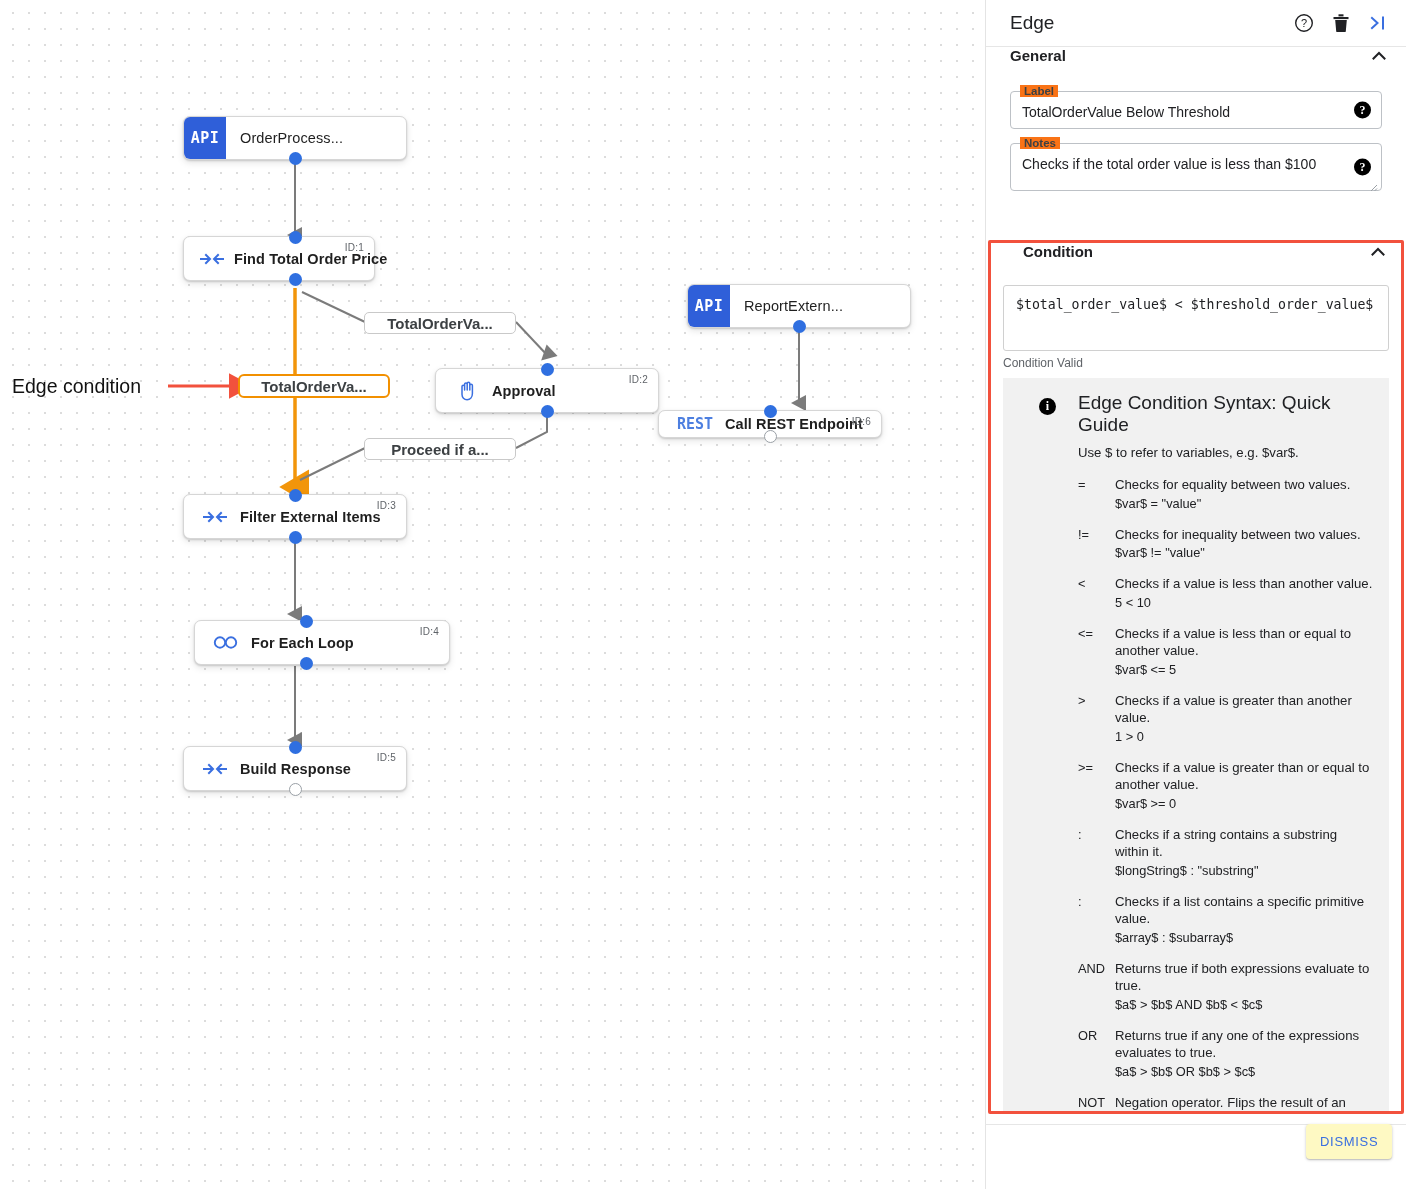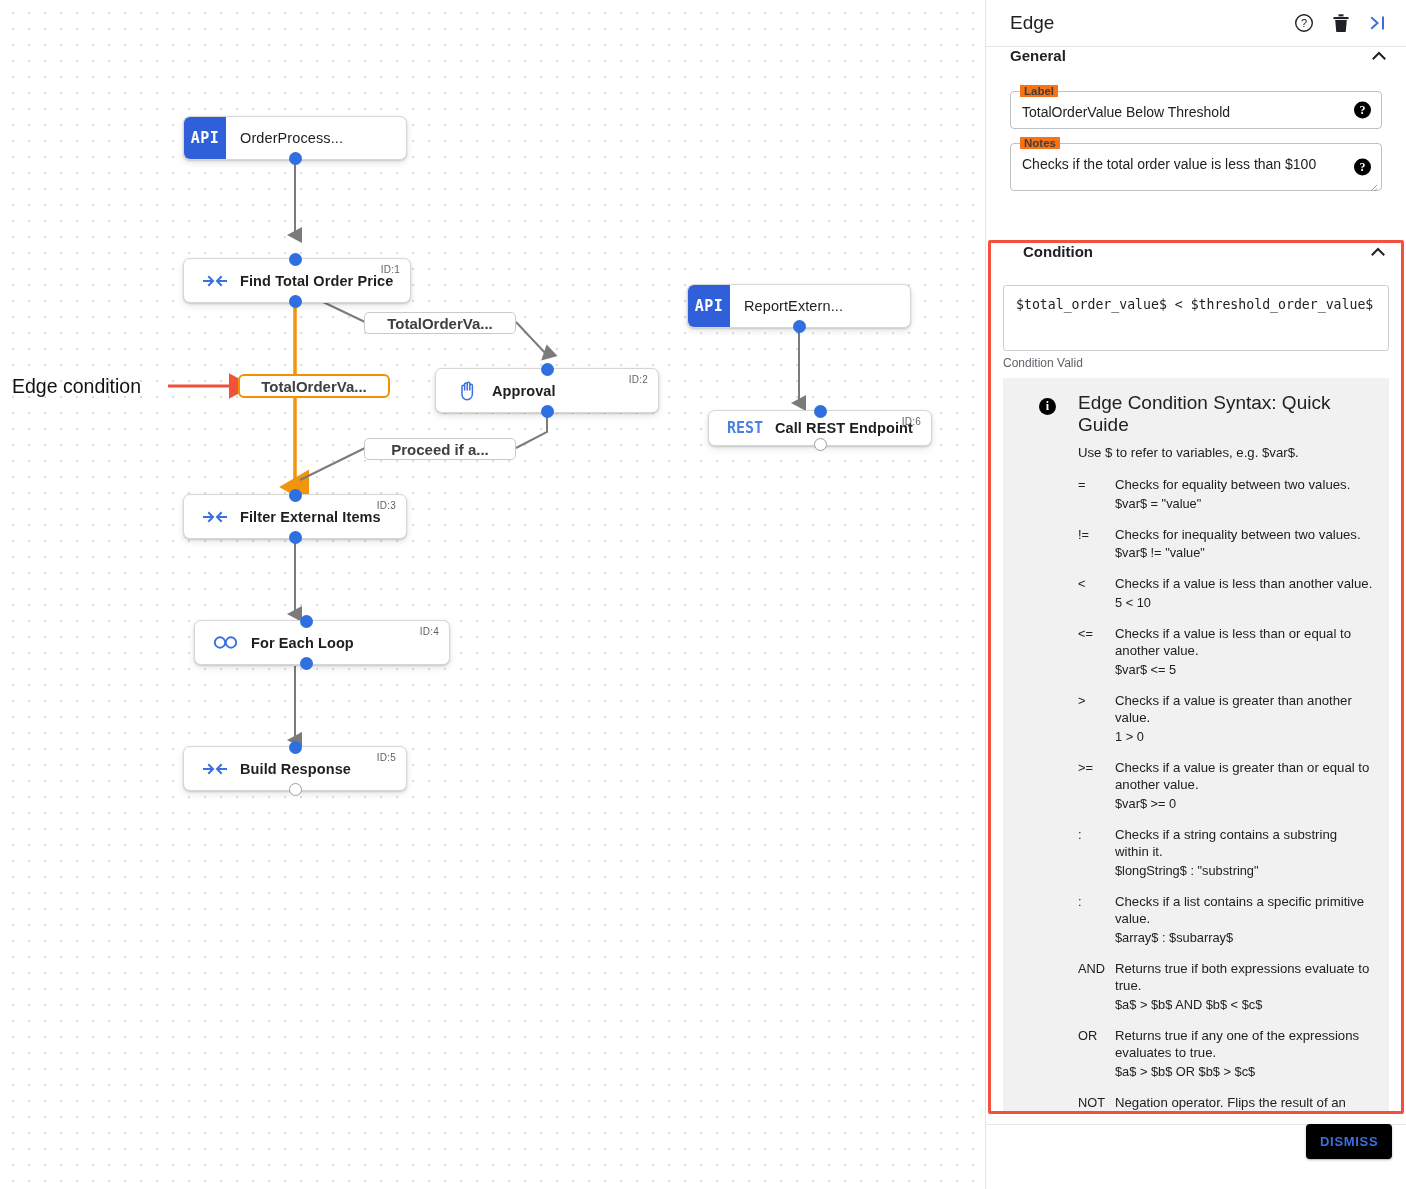--- a/index.html
+++ b/index.html
@@ -212,24 +212,24 @@
   }
   .op-body { font-size: 13.2px; color: #202124; line-height: 17.5px; }
   .op-ex { font-size: 12.8px; color: #202124; line-height: 19px; }
 
   .panel-footer-divider {
     position: absolute; left: 985px; top: 1124px; width: 421px;
     border-top: 1px solid #e6e6e6;
   }
   #dismiss-btn {
     position: absolute; left: 1306px; top: 1124px;
-    background: #000000;
+    background: #fef9c3;
     border: none; border-radius: 4px;
     box-shadow: 0 1px 3px rgba(0,0,0,.22), 0 1px 1px rgba(0,0,0,.10);
-    color: #3a6fe0; font-weight: 700; font-size: 13px;
+    color: #3a6fe0; font-weight: 400; font-size: 13px;
     letter-spacing: .7px;
     padding: 10px 14px;
     cursor: pointer;
     font-family: "Liberation Sans", sans-serif;
   }
 </style>
 </head>
 <body>
 
 <div id="app">
@@ -269,21 +269,21 @@
     </svg>
 
     <div class="annot-text" style="left:12px; top:375px;">Edge condition</div>
 
     <div class="node api" style="left:183px; top:116px; width:224px; height:44px;">
       <div class="api-badge">API</div>
       <div class="nlabel">OrderProcess...</div>
       <div class="port out" style="left:105px; bottom:-6px;"></div>
     </div>
 
-    <div class="node step" style="left:183px; top:258px; width:228px; height:45px;">
+    <div class="node step" style="left:183px; top:236px; width:192px; height:45px;">
       <div class="nicon">
         <svg width="24" height="16" viewBox="0 0 24 16">
             <g stroke="#3a6fe0" stroke-width="2" fill="none" stroke-linecap="square">
           <path d="M1,8 L9,8"></path>
               <path d="M6,4 L10,8 L6,12"></path>
           <path d="M23,8 L15,8"></path>
               <path d="M18,4 L14,8 L18,12"></path>
             </g>
           </svg>
       </div>
@@ -355,21 +355,21 @@
       <div class="port in" style="left:105px; top:-6px;"></div>
       <div class="port open" style="left:105px; bottom:-6px;"></div>
     </div>
 
     <div class="node api" style="left:687px; top:284px; width:224px; height:44px;">
       <div class="api-badge">API</div>
       <div class="nlabel">ReportExtern...</div>
       <div class="port out" style="left:105px; bottom:-6px;"></div>
     </div>
 
-    <div class="node step" style="left:708px; top:410px; width:224px; height:36px;">
+    <div class="node step" style="left:658px; top:410px; width:224px; height:28px;">
       <div class="nicon" style="width:40px;">
         <span class="rest-badge">REST</span>
       </div>
       <div class="nlabel">Call REST Endpoint</div>
       <div class="idtag">ID:6</div>
       <div class="port in" style="left:105px; top:-6px;"></div>
       <div class="port open" style="left:105px; bottom:-6px;"></div>
     </div>
 
     <div class="edge-label" style="left:364px; top:312px; width:152px; height:22px;">

